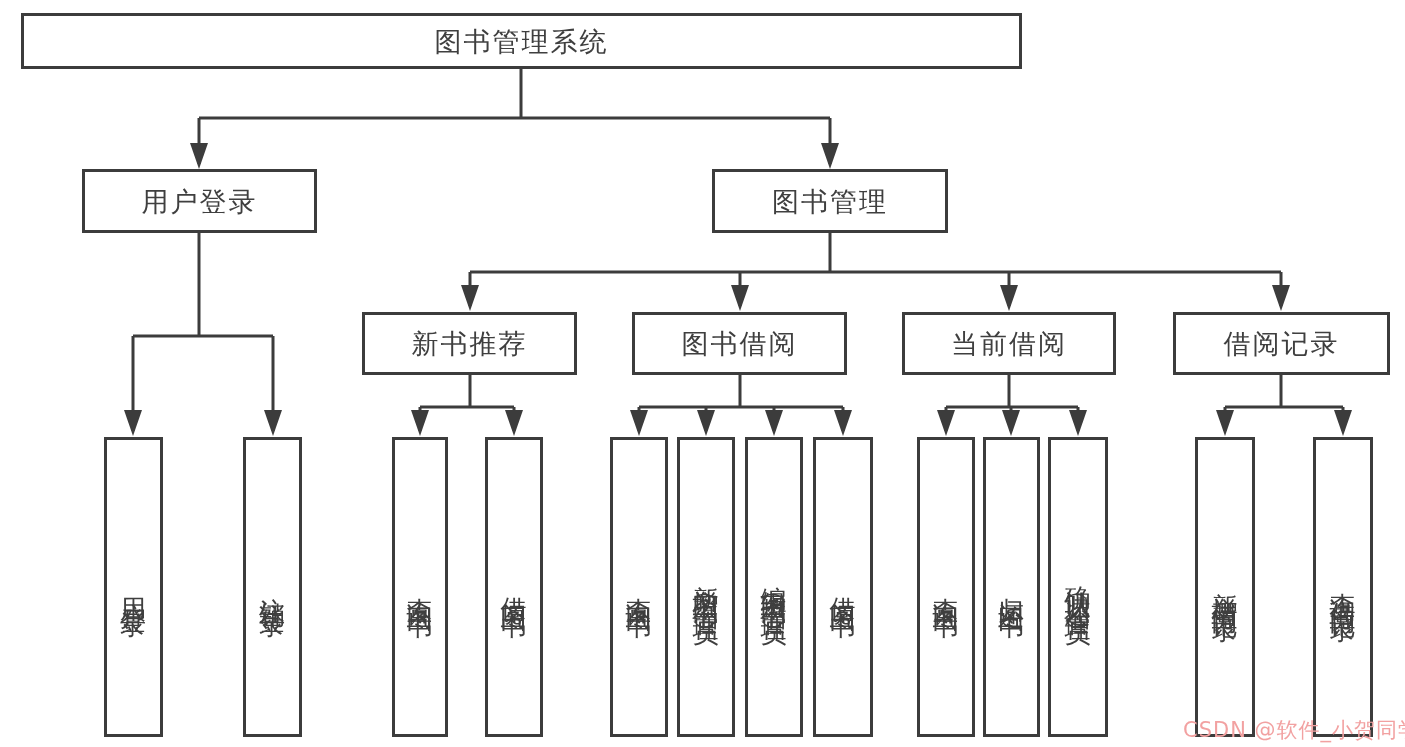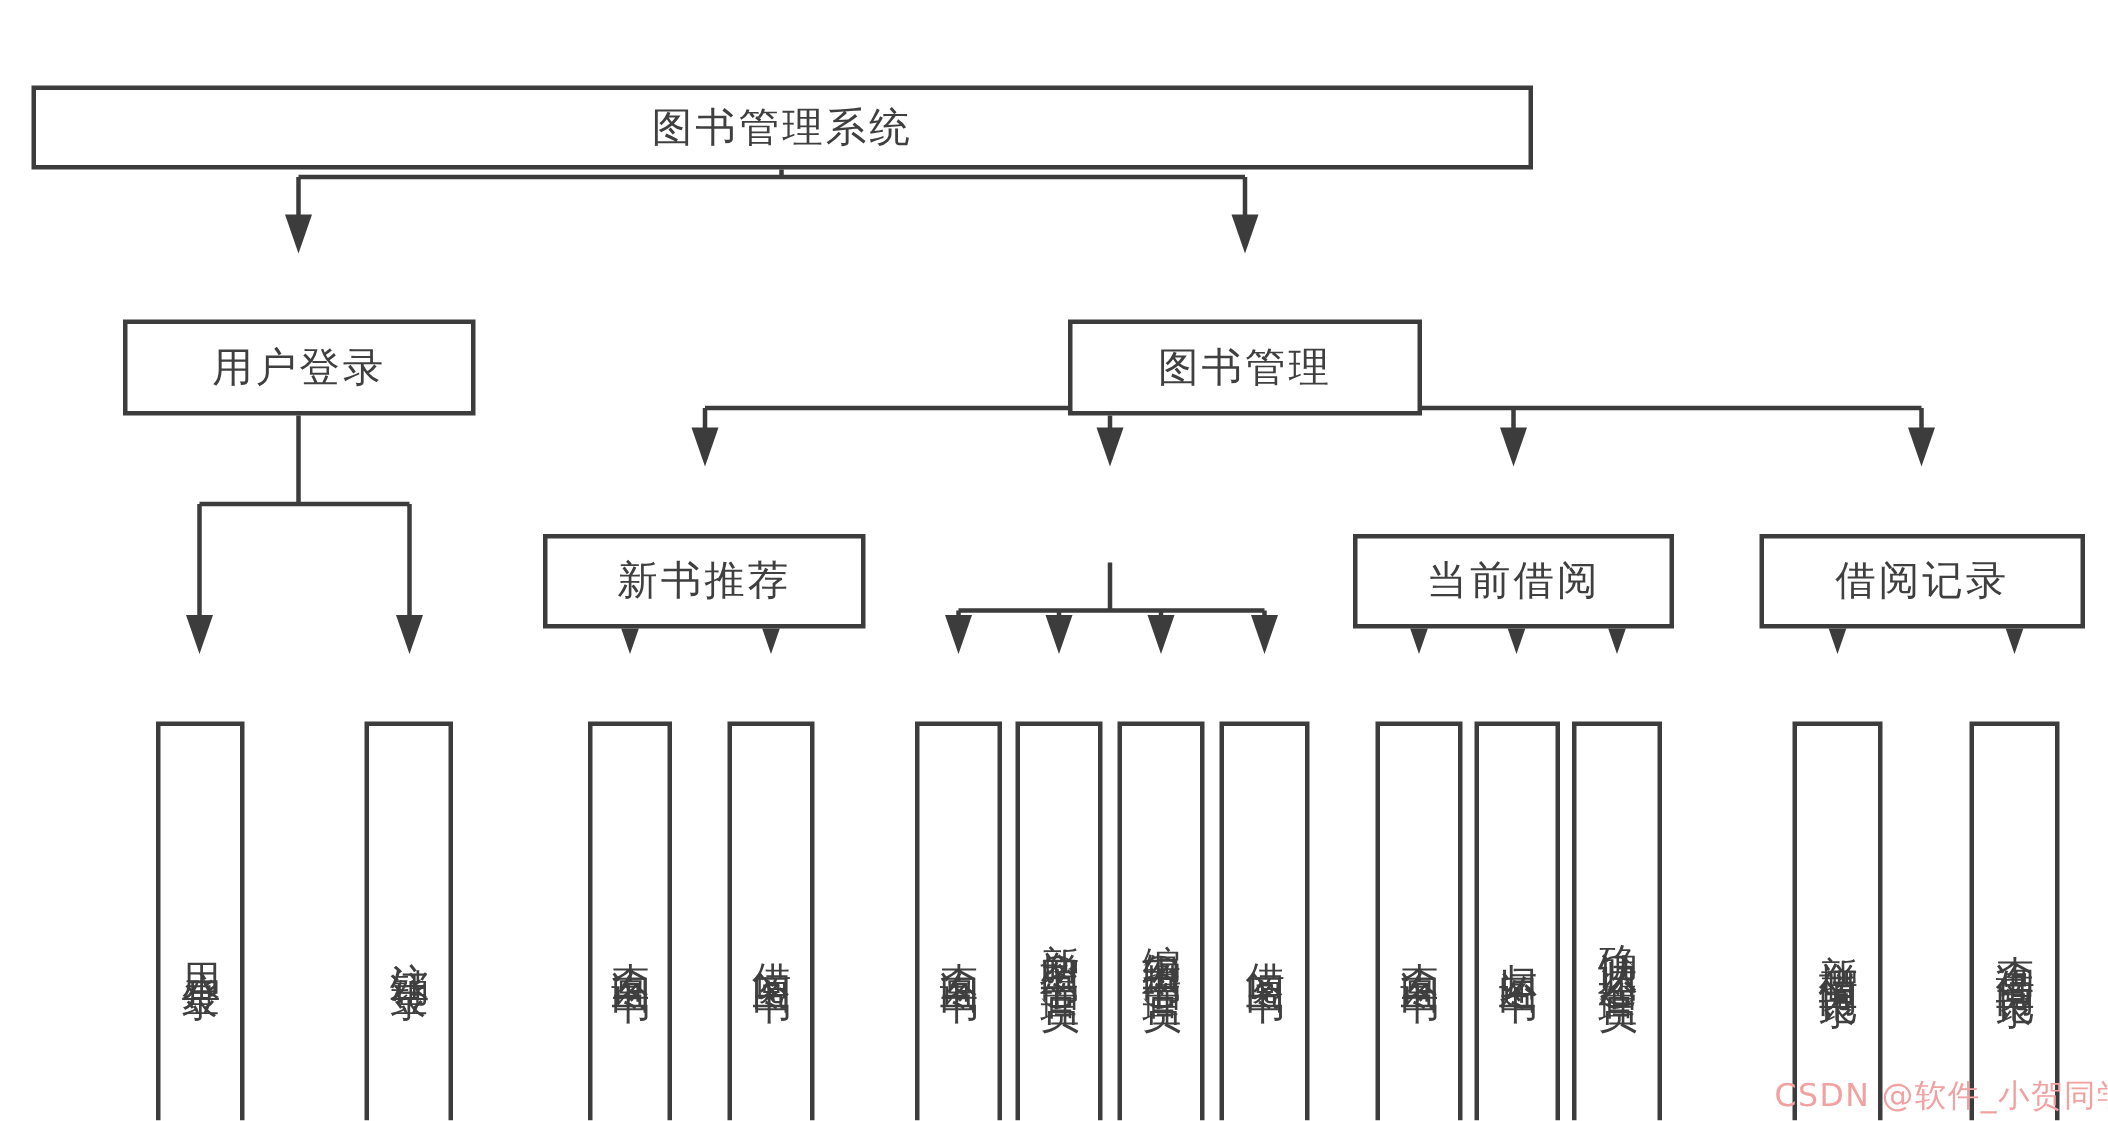--- a/index.html
+++ b/index.html
@@ -32,21 +32,20 @@
   .node {
     position: absolute;
     background: var(--background);
     border: 3px solid var(--line);
     color: var(--text);
     display: flex;
     align-items: center;
     justify-content: center;
     text-align: center;
     line-height: 1;
-    margin-top: 44px;
   }
   .hnode {
     font-size: 27px;
     letter-spacing: 2px;
   }
   .vnode {
     writing-mode: vertical-rl;
     text-orientation: mixed;
     font-size: 26px;
     letter-spacing: 5px;
@@ -102,20 +101,21 @@
     <polygon class="ah" points="1216,410 1234,410 1225,436"></polygon>
     <polygon class="ah" points="1334,410 1352,410 1343,436"></polygon>
   </svg>
 
   <div class="node hnode" style="left:21px; top:13px; width:1001px; height:56px;">图书管理系统</div>
 
   <div class="node hnode" style="left:82px; top:169px; width:235px; height:64px;">用户登录</div>
   <div class="node hnode" style="left:362px; top:312px; width:215px; height:63px;">新书推荐</div>
 
   <div class="node hnode" style="left:712px; top:169px; width:236px; height:64px;">图书管理</div>
+  <div class="node hnode" style="left:632px; top:312px; width:215px; height:63px;">图书借阅</div>
   <div class="node hnode" style="left:1173px; top:312px; width:217px; height:63px;">借阅记录</div>
   <div class="node hnode" style="left:902px; top:312px; width:214px; height:63px;">当前借阅</div>
 
   <div class="node vnode" style="left:104px; top:437px; width:59px; height:300px;">用户登录</div>
   <div class="node vnode" style="left:243px; top:437px; width:59px; height:300px;">注销登录</div>
 
   <div class="node vnode" style="left:392px; top:437px; width:56px; height:300px;">查询图书</div>
   <div class="node vnode" style="left:485px; top:437px; width:58px; height:300px;">借阅图书</div>
 
   <div class="node vnode" style="left:610px; top:437px; width:58px; height:300px;">查询图书</div>

